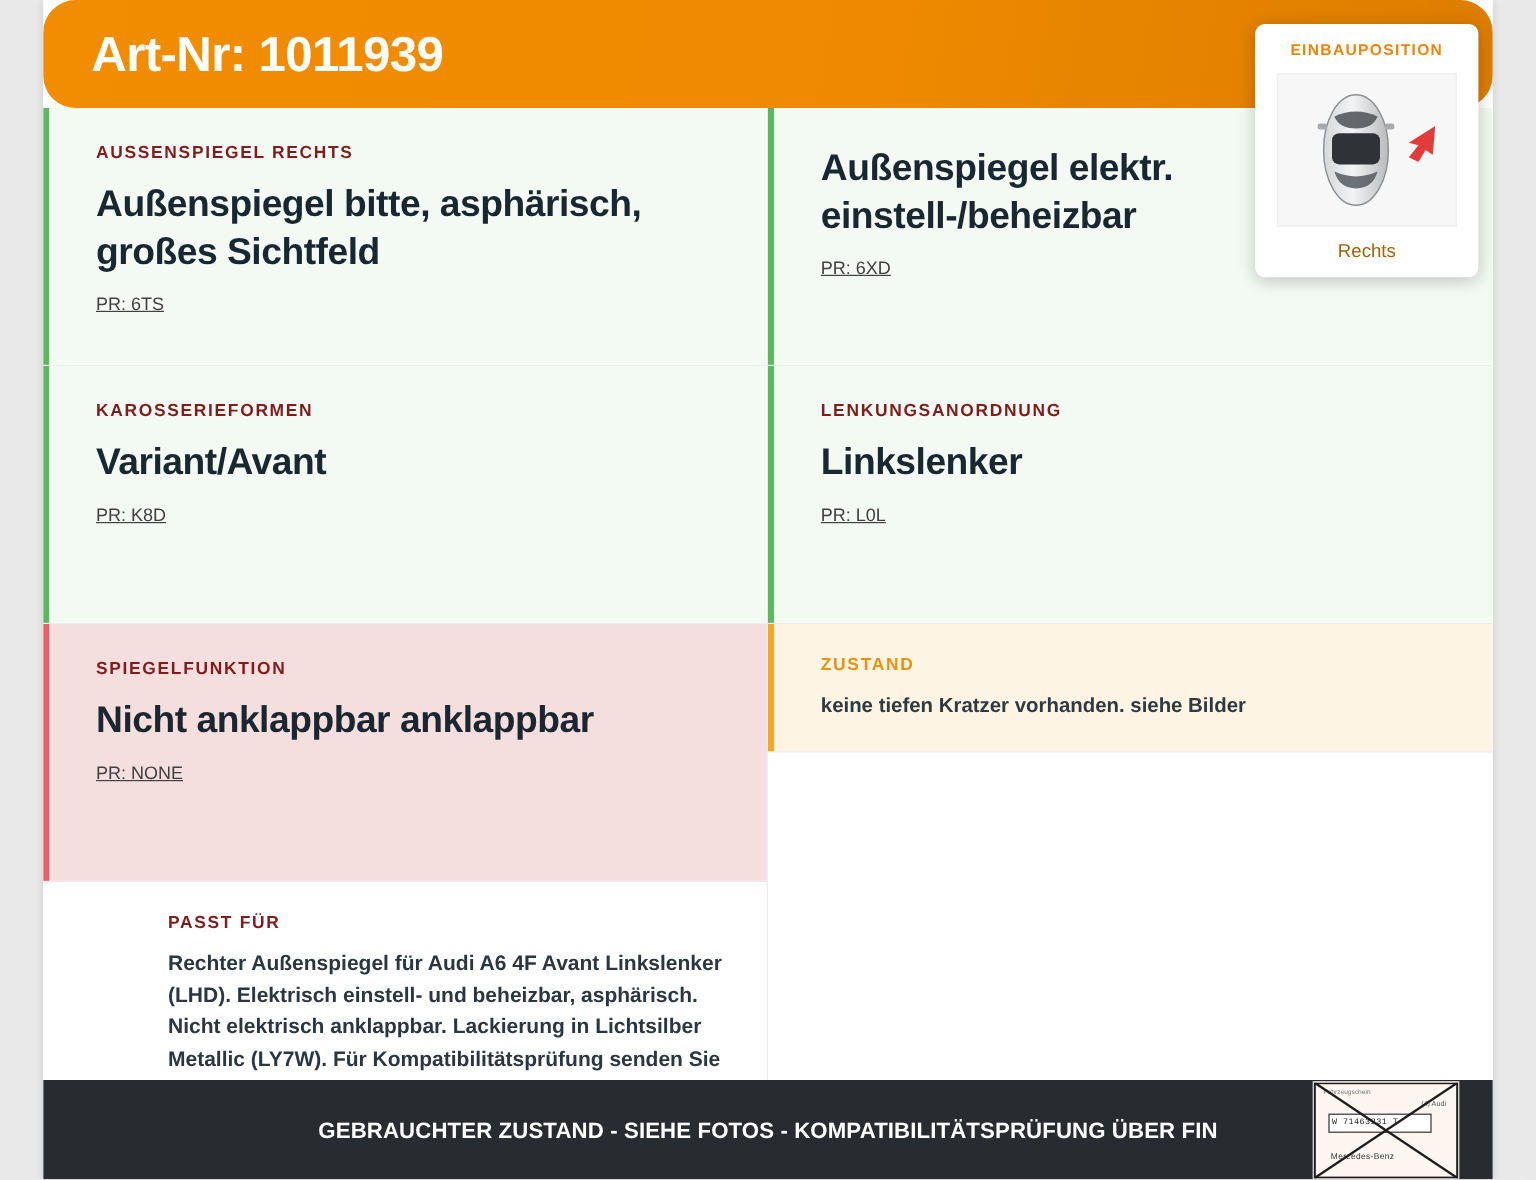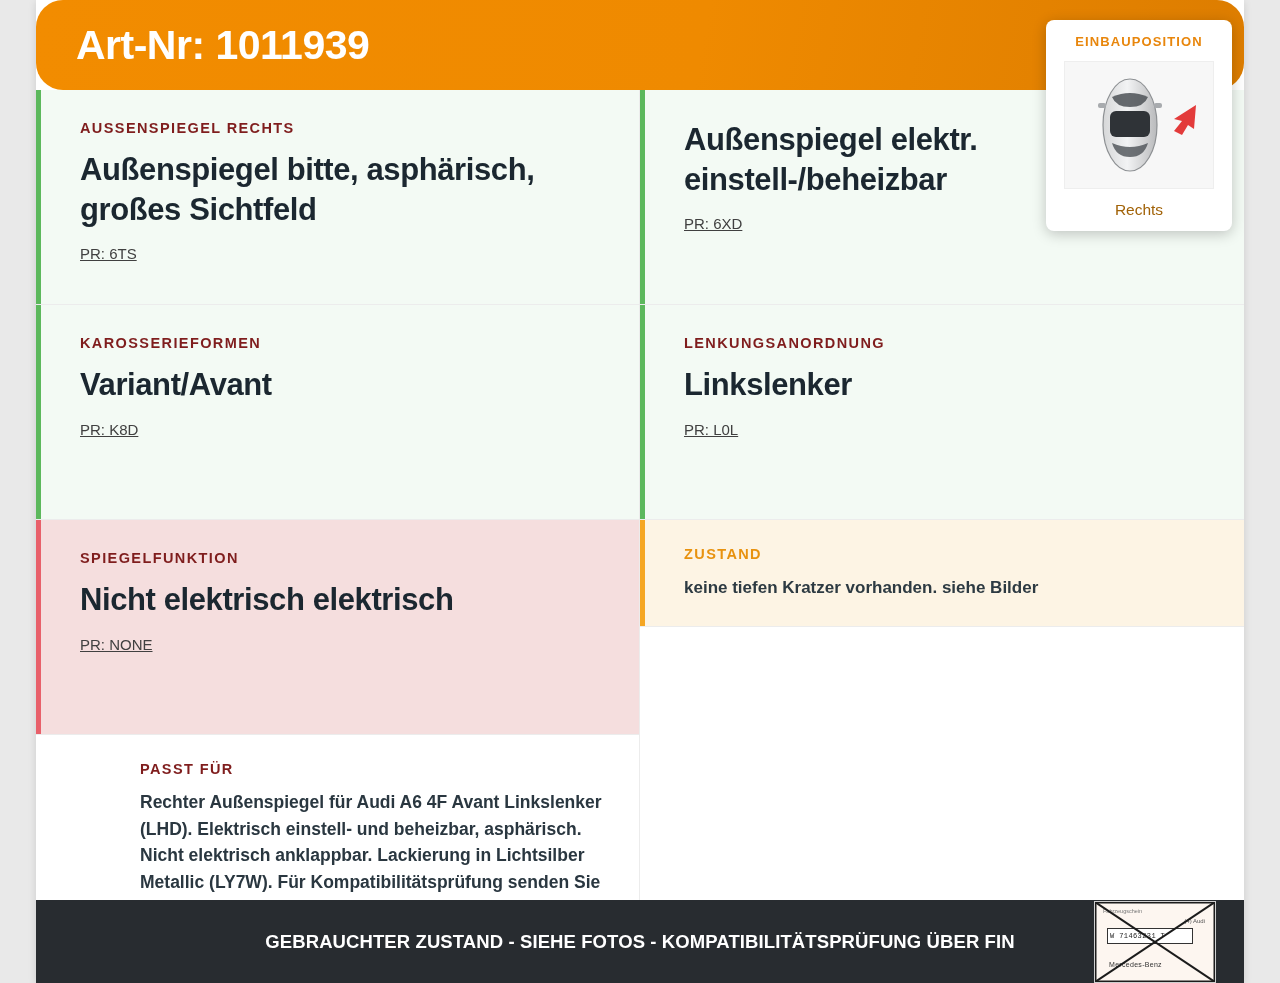--- a/index.html
+++ b/index.html
@@ -290,21 +290,21 @@
           <div class="label">LENKUNGSANORDNUNG</div>
           <div class="value">Linkslenker</div>
           <div class="pr">PR: L0L</div>
         </div>
       </div>
 
       <div class="cell left">
         <div class="card red">
           <div class="accent red"></div>
           <div class="label">SPIEGELFUNKTION</div>
-          <div class="value">Nicht elektrisch elektrisch</div>
+          <div class="value">Nicht anklappbar anklappbar</div>
           <div class="pr">PR: NONE</div>
         </div>
       </div>
 
       <div class="cell">
         <div class="card orange short">
           <div class="accent orange"></div>
           <div class="label orange-label">ZUSTAND</div>
           <div class="cond-text">keine tiefen Kratzer vorhanden. siehe Bilder</div>
         </div>

